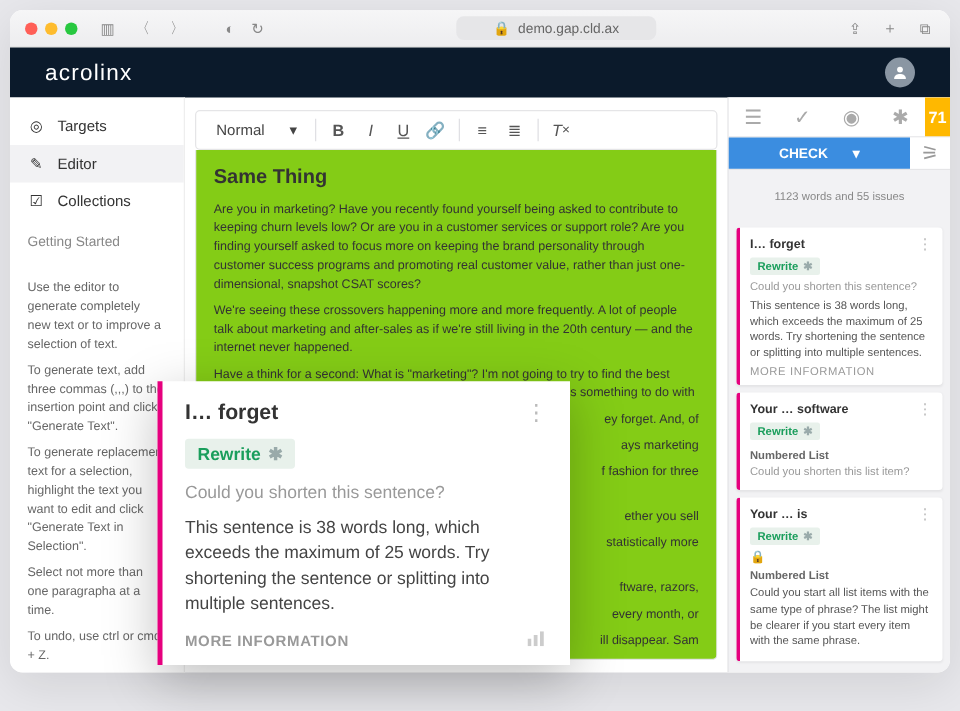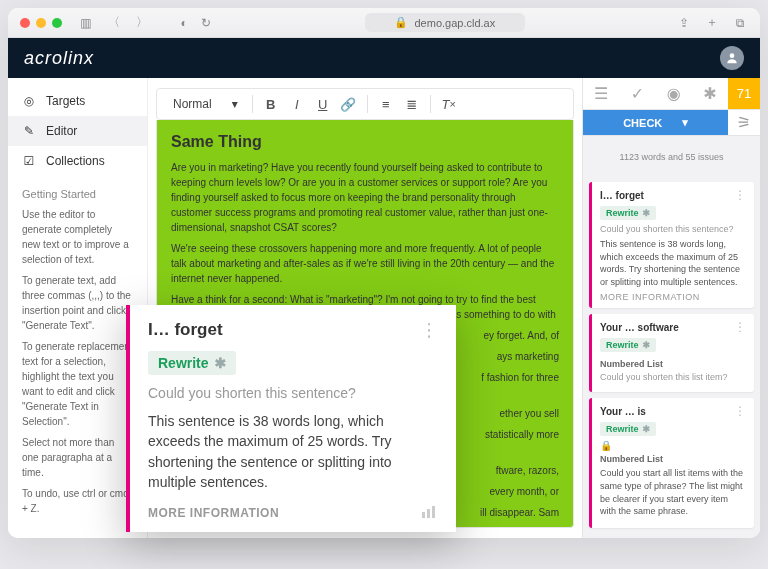--- a/index.html
+++ b/index.html
@@ -11,48 +11,48 @@
 .tb-dot { width: 10px; height: 10px; border-radius: 50%; }
 .tb-red { background: #ff5f57; }
 .tb-yellow { background: #febc2e; }
 .tb-green { background: #28c840; }
 .tb-icon { width: 16px; height: 16px; display: flex; align-items: center; justify-content: center; color: #888; font-size: 12px; }
 .tb-nav { margin-left: 10px; display: flex; gap: 12px; }
 .tb-url-wrap { flex: 1; display: flex; justify-content: center; }
 .tb-url { background: #e6e6e8; border-radius: 6px; padding: 3px 30px; font-size: 11px; color: #666; display: flex; align-items: center; gap: 6px; }
 .tb-right { display: flex; gap: 12px; }
 
-.header { background: #0b1a2b; height: 40px; display: flex; align-items: center; padding: 0 16px; color: #fff; justify-content: space-between; font-style: italic; }
+.header { background: #0b1a2b; height: 40px; display: flex; align-items: center; padding: 0 28px; color: #fff; justify-content: space-between; }
 .logo { font-size: 18px; font-weight: 400; letter-spacing: 1px; }
 .avatar { width: 24px; height: 24px; border-radius: 50%; background: #8a96a3; display: flex; align-items: center; justify-content: center; }
 .avatar svg { width: 14px; height: 14px; fill: #fff; }
 
 .body { display: flex; height: calc(100% - 70px); }
 
 .sidebar { width: 140px; background: #fff; border-right: 1px solid #eee; padding: 8px 0; display: flex; flex-direction: column; }
 .side-item { display: flex; align-items: center; gap: 10px; padding: 8px 14px; font-size: 12px; color: #333; cursor: pointer; }
 .side-item.active { background: #f2f2f4; }
 .side-icon { width: 14px; height: 14px; display: flex; align-items: center; justify-content: center; }
 .side-help { margin-top: auto; padding: 10px 14px; font-size: 10px; color: #666; line-height: 1.5; }
-.side-help-title { font-size: 11px; color: #888; margin-bottom: 4px; }
+.side-help-title { font-size: 11px; color: #888; margin-bottom: 20px; }
 .side-help p { margin-bottom: 6px; }
 
 .editor-col { flex: 1; padding: 10px 8px; overflow: hidden; }
 .toolbar { background: #fff; border: 1px solid #e5e5e7; border-radius: 4px; height: 32px; display: flex; align-items: center; padding: 0 8px; gap: 2px; }
 .tb-select { font-size: 12px; color: #444; padding: 2px 8px; display: flex; align-items: center; gap: 20px; cursor: pointer; }
 .tb-sep { width: 1px; height: 18px; background: #e0e0e4; margin: 0 4px; }
 .tb-btn { width: 24px; height: 24px; display: flex; align-items: center; justify-content: center; color: #555; cursor: pointer; font-size: 13px; }
 .editor-content { background: #84cc16; border: 1px solid #e5e5e7; border-top: none; border-radius: 0 0 4px 4px; padding: 10px 14px; font-size: 10px; color: #333; line-height: 1.5; height: calc(100% - 32px); overflow: hidden; }
 .doc-title { font-size: 16px; font-weight: 700; margin-bottom: 6px; }
 .doc-para { margin-bottom: 6px; }
 
 .panel { width: 178px; background: #f2f2f4; display: flex; flex-direction: column; border-left: 1px solid #e5e5e7; }
 .panel-tabs { height: 32px; display: flex; background: #fff; border-bottom: 1px solid #e5e5e7; }
 .panel-tab { flex: 1; display: flex; align-items: center; justify-content: center; color: #aaa; cursor: pointer; }
-.panel-score { width: 32px; background: #ffb800; color: #fff; display: flex; align-items: center; justify-content: center; font-size: 13px; font-weight: 400; }
+.panel-score { width: 20px; background: #ffb800; color: #fff; display: flex; align-items: center; justify-content: center; font-size: 13px; font-weight: 700; }
 .check-row { display: flex; height: 26px; border-bottom: 1px solid #e5e5e7; }
 .check-btn { flex: 1; background: #3b8de0; color: #fff; font-size: 11px; font-weight: 600; display: flex; align-items: center; justify-content: center; gap: 20px; cursor: pointer; }
 .filter-btn { width: 32px; background: #fff; display: flex; align-items: center; justify-content: center; color: #999; cursor: pointer; }
 .stats { font-size: 9px; color: #888; text-align: center; padding: 16px 0; }
 .cards { flex: 1; overflow: hidden; padding: 4px 6px; display: flex; flex-direction: column; gap: 6px; }
 .card { background: #fff; border-radius: 3px; border-left: 3px solid #e6007e; padding: 6px 8px; box-shadow: 0 1px 2px rgba(0,0,0,0.06); font-size: 9px; }
 .card-head { display: flex; justify-content: space-between; align-items: center; margin-bottom: 4px; }
 .card-title { font-size: 10px; font-weight: 600; color: #333; }
 .card-more { color: #bbb; cursor: pointer; font-size: 12px; }
 .badge { display: inline-flex; align-items: center; gap: 4px; background: #e8f1eb; color: #1a9e5c; font-size: 9px; font-weight: 600; padding: 2px 6px; border-radius: 2px; margin-bottom: 4px; }

